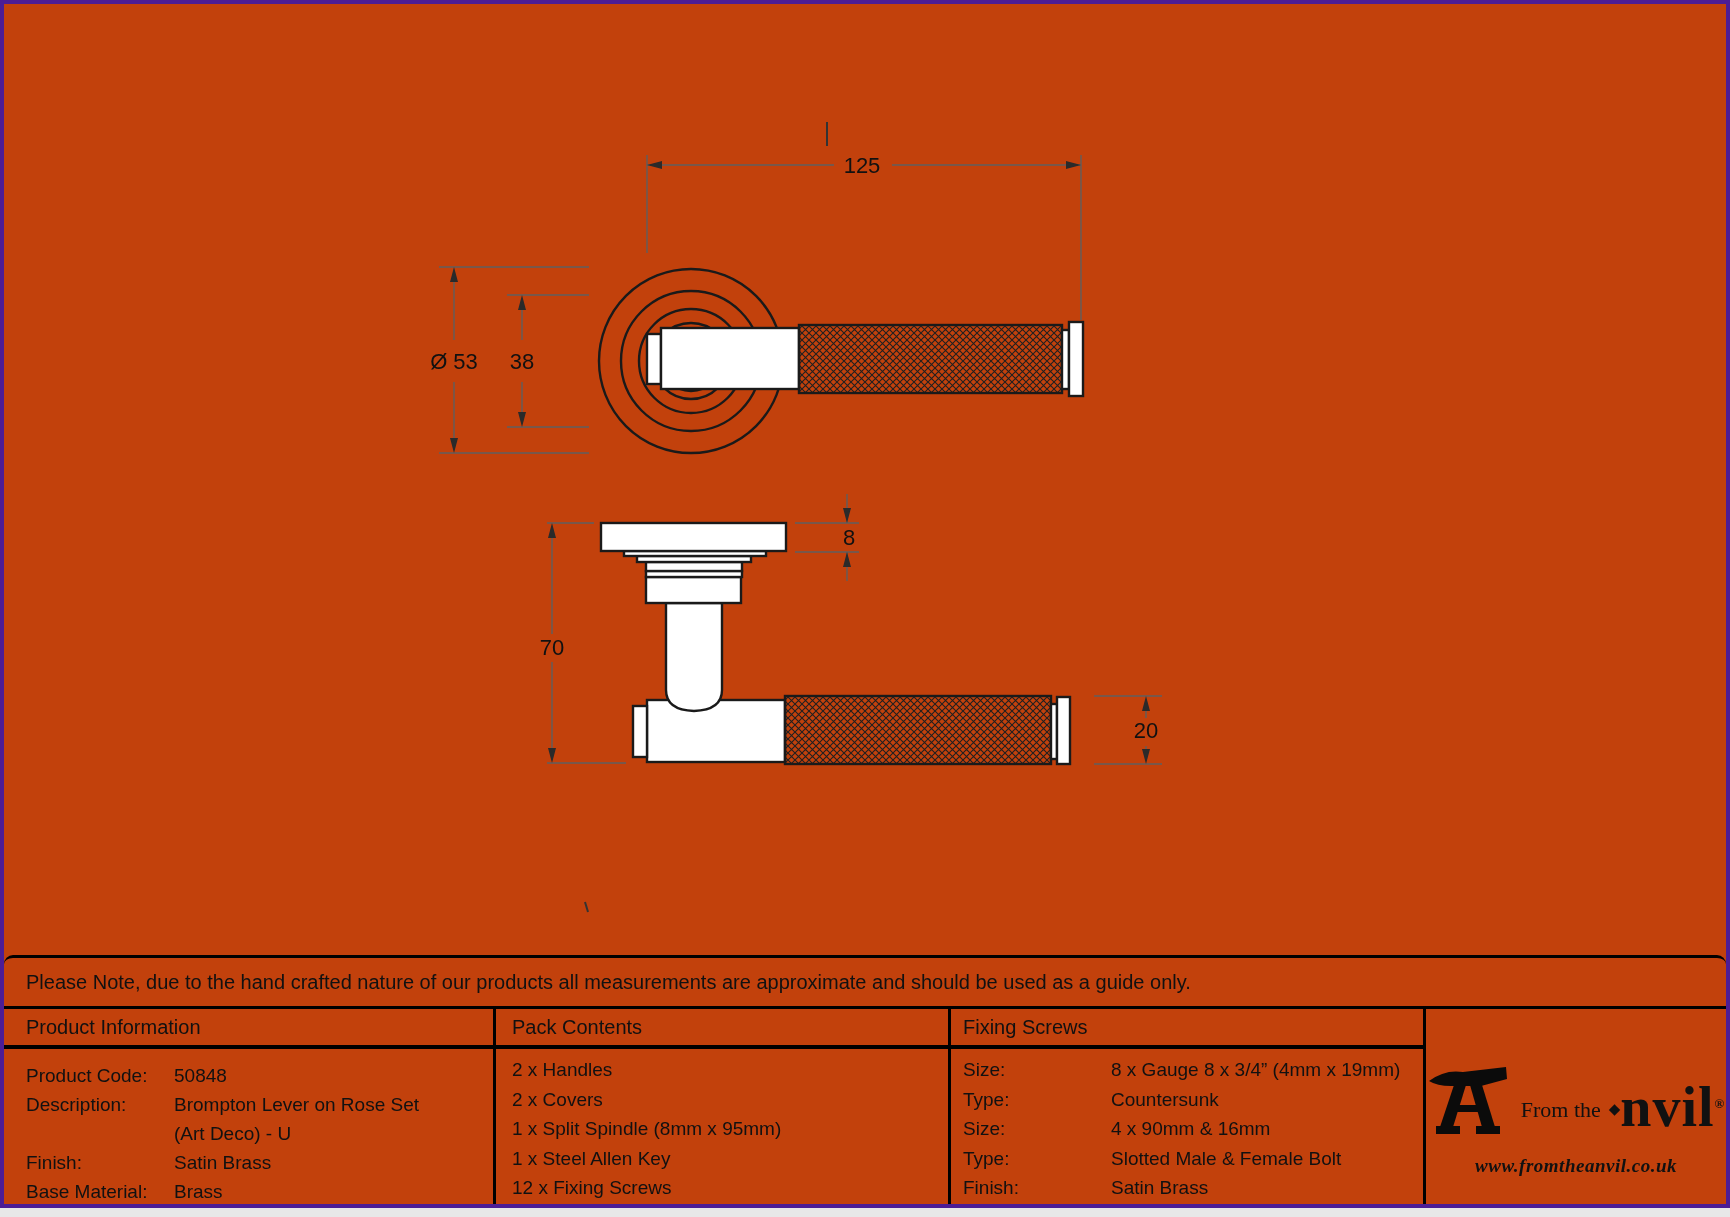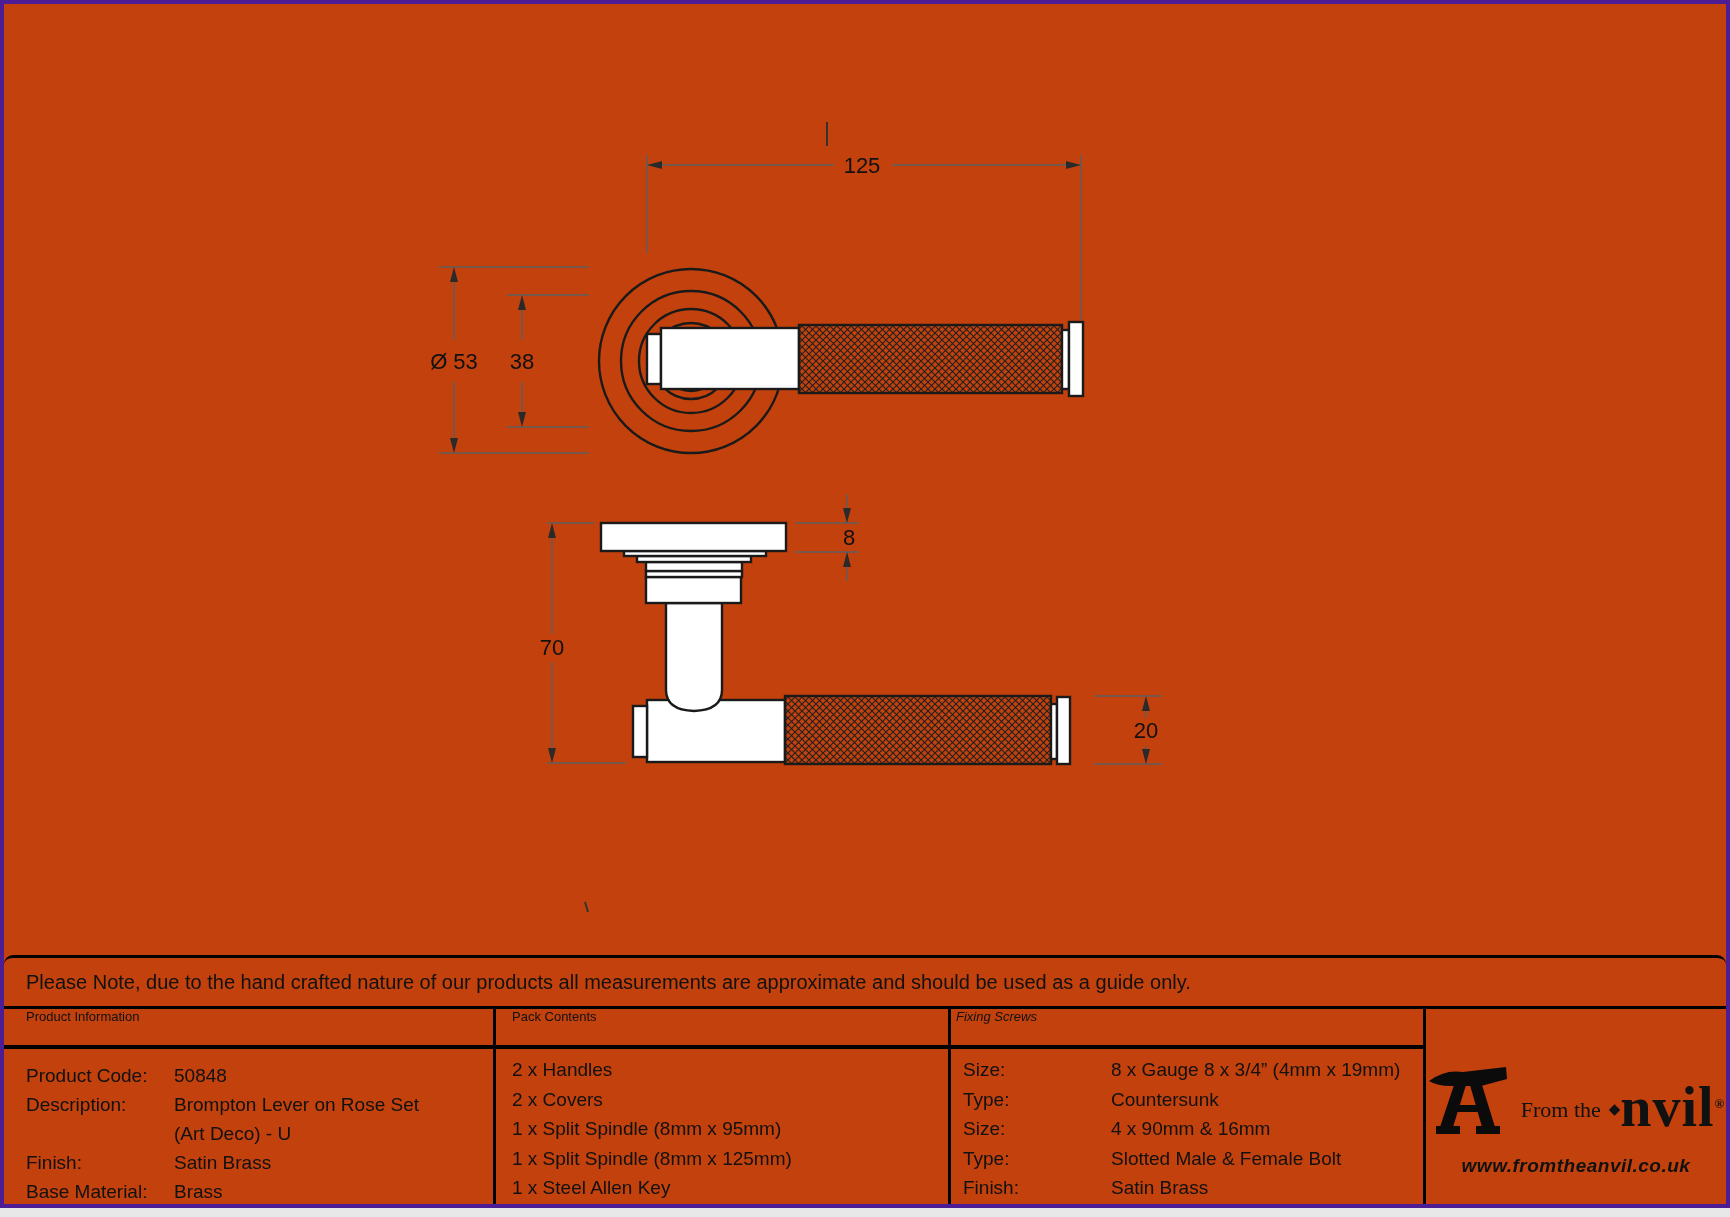--- a/index.html
+++ b/index.html
@@ -32,29 +32,29 @@
   }
   .bottom{
     position:absolute;left:0;right:0;top:1002px;bottom:0;
     border-top:3px solid #000;
     display:grid;
     grid-template-columns:492px 455px 472px 1fr;
     grid-template-rows:40px 1fr;
     box-sizing:border-box;
   }
   .hcell{
-    display:flex;align-items:flex-start;
-    font-size:13px;
+    display:flex;align-items:center;
+    font-size:20px;
     border-bottom:4px solid #000;
     box-sizing:border-box;
   }
   .vline{border-right:3px solid #000;}
   .hcell.c1{padding-left:22px;}
   .hcell.c2{padding-left:16px;}
-  .hcell.c3{padding-left:5px;font-style:italic;}
+  .hcell.c3{padding-left:12px;}
   .bcell{box-sizing:border-box;font-size:19px;}
   .bcell.c1{padding:12px 0 0 22px;}
   .bcell.c2{padding:6px 0 0 16px;}
   .bcell.c3{padding:6px 0 0 12px;}
   .kv{display:flex;line-height:29px;}
   .kv .k{width:148px;flex:none;}
   .li{line-height:29.5px;}
   .kv2{display:flex;line-height:29.5px;}
   .kv2 .k{width:148px;flex:none;}
 
@@ -71,21 +71,21 @@
     font-size:22px;display:flex;align-items:center;gap:8px;
     margin-left:12px;margin-bottom:-6px;
   }
   .diamond{font-size:15px;line-height:1;}
   .reg{font-size:13px;vertical-align:18px;font-family:"Liberation Serif",serif;}
   .anvil-word{
     font-family:"Liberation Serif","DejaVu Serif",serif;
     font-weight:bold;font-size:56px;line-height:1;letter-spacing:1px;
   }
   .website{
-    font-family:Liberation Sans, sans-serif;
+    font-family:Liberation Serif, serif;
     font-style:italic;font-weight:bold;
     font-size:19px;letter-spacing:0.5px;margin-top:20px;
   }
 </style>
 </head>
 <body>
 
 <div class="page">
 
   <svg class="drawing-svg" width="1730" height="958" viewBox="0 0 1730 958">
@@ -251,21 +251,20 @@
       <div class="kv">
         <span class="k">Base Material:</span>
         <span>Brass</span>
       </div>
     </div>
 
     <div class="bcell c2 vline">
       <div class="li">2 x Handles</div>
       <div class="li">2 x Covers</div>
       <div class="li">1 x Split Spindle (8mm x 95mm)</div>
-      <div class="li">1 x Split Spindle (8mm x 125mm)</div>
       <div class="li">1 x Steel Allen Key</div>
       <div class="li">12 x Fixing Screws</div>
     </div>
 
     <div class="bcell c3">
       <div class="kv2">
         <span class="k">Size:</span>
         <span>8 x Gauge 8 x 3/4” (4mm x 19mm)</span>
       </div>
       <div class="kv2">

